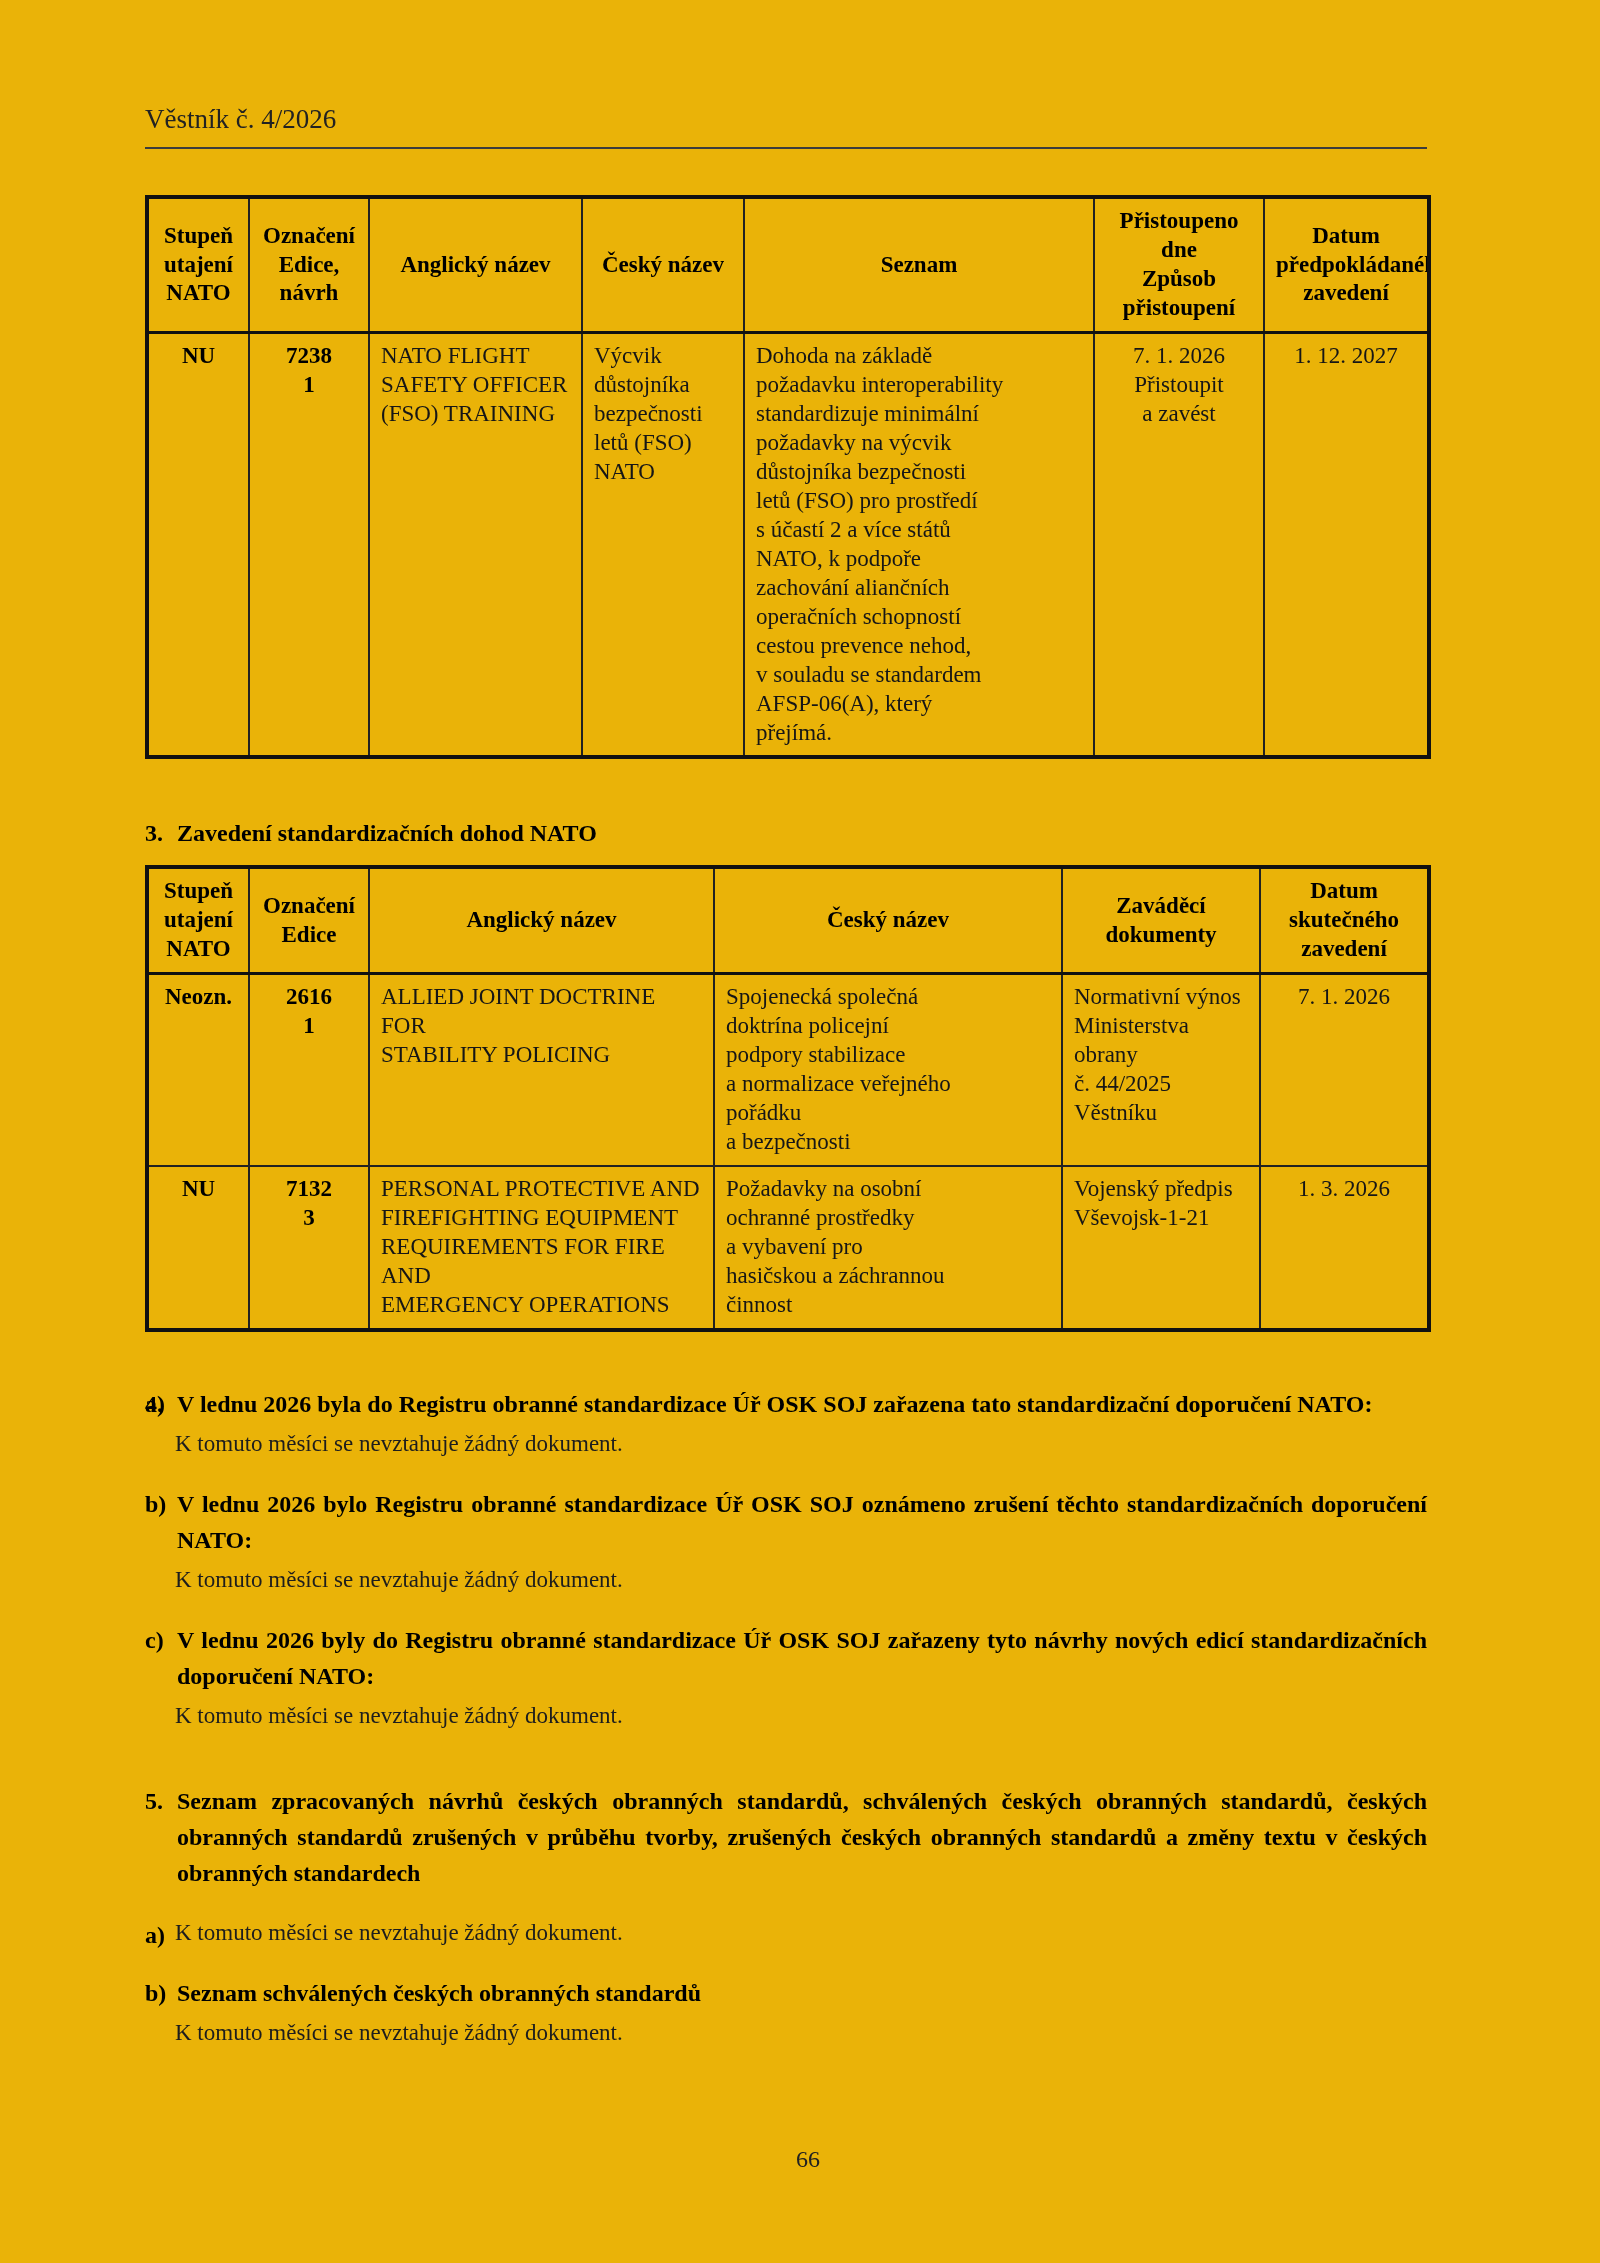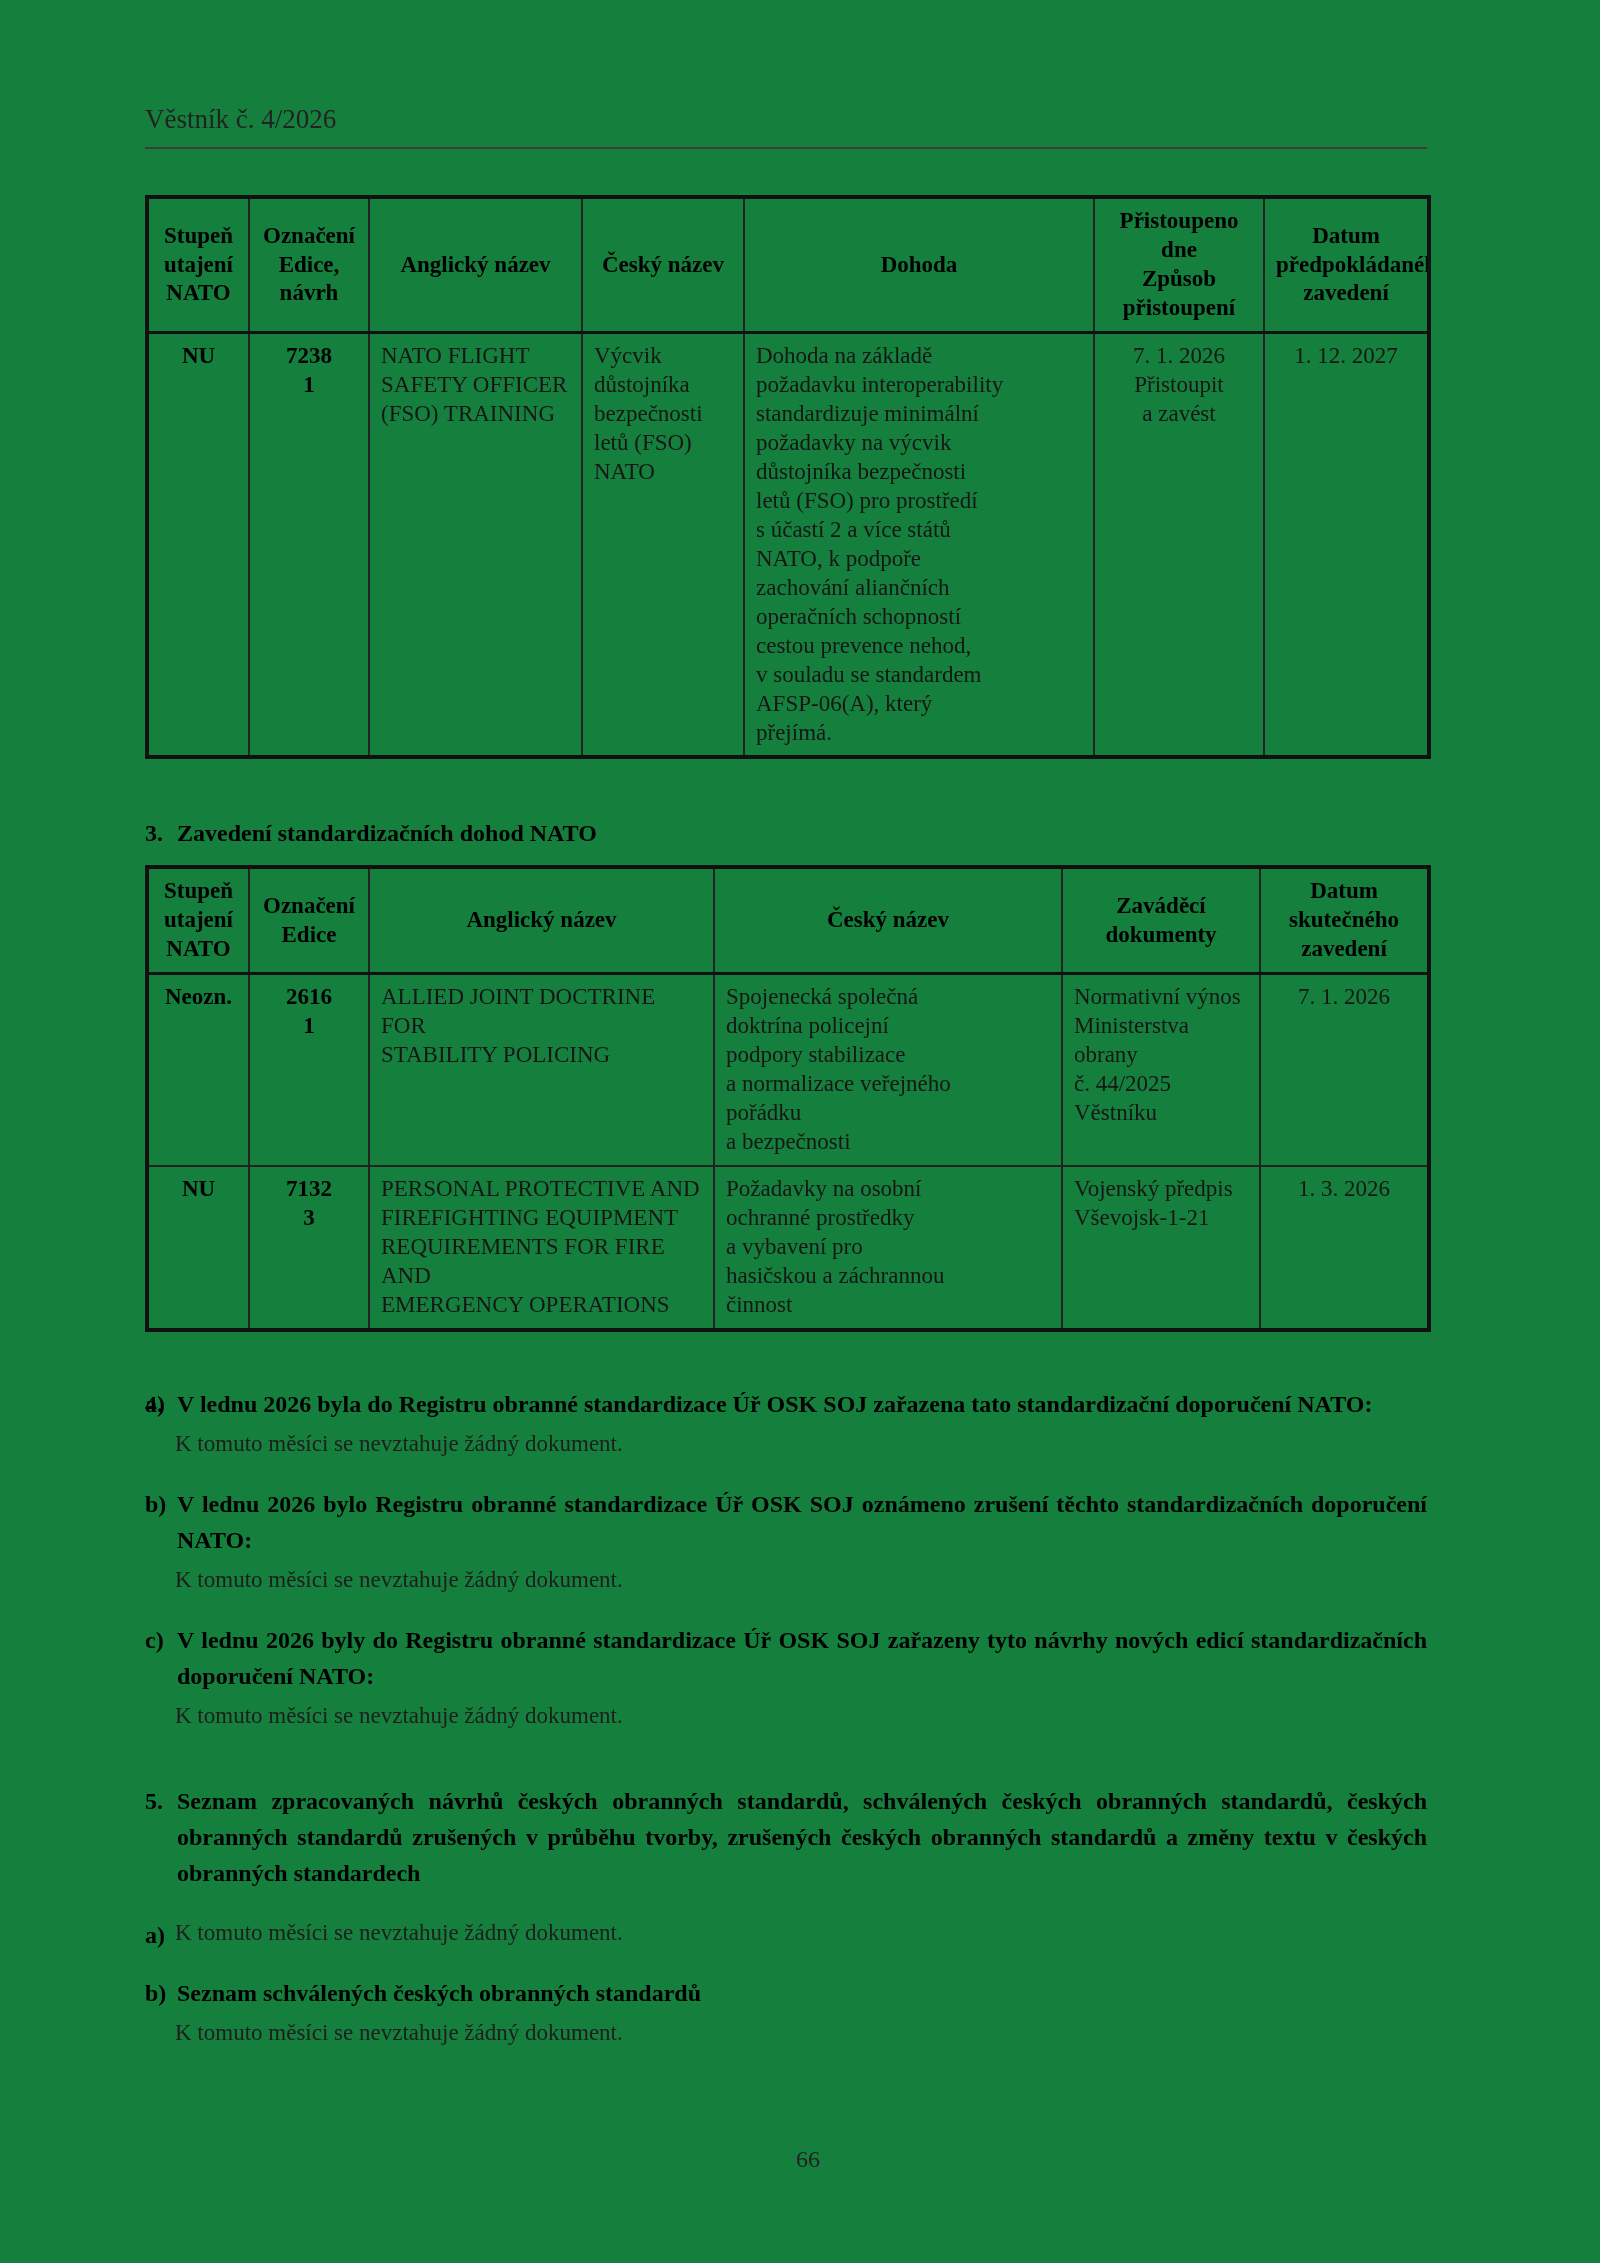--- a/index.html
+++ b/index.html
@@ -1,19 +1,19 @@
 <!DOCTYPE html>
 <html><head>
 <meta charset="utf-8">
 <style>
   html,body { margin:0; padding:0; background:#ffffff; }
   .page {
     position:relative;
     width:1600px; height:2263px;
-    background:#15803d;
+    background:#eab308;
     box-sizing:border-box;
     padding:104px 173px 0 145px;
     font-family:"Liberation Serif","DejaVu Serif",serif;
     color:#161616;
   }
   .doc-header-title { font-size:27px; line-height:1.15; color:#222; }
   .doc-header-rule { border:none; border-top:2px solid #3c3c3c; margin:12px 0 0 0; }
 
   table { width:100%; border-collapse:collapse; table-layout:fixed; }
   .std-table { border:4px solid #111; margin-top:12px; }
@@ -87,21 +87,21 @@
       <thead>
         <tr>
           <th>Stupeň
 utajení
 NATO</th>
           <th>Označení
 Edice,
 návrh</th>
           <th>Anglický název</th>
           <th>Český název</th>
-          <th>Dohoda</th>
+          <th>Seznam</th>
           <th>Přistoupeno
 dne
 Způsob
 přistoupení</th>
           <th>Datum
 předpokládaného
 zavedení</th>
         </tr>
       </thead>
       <tbody>

